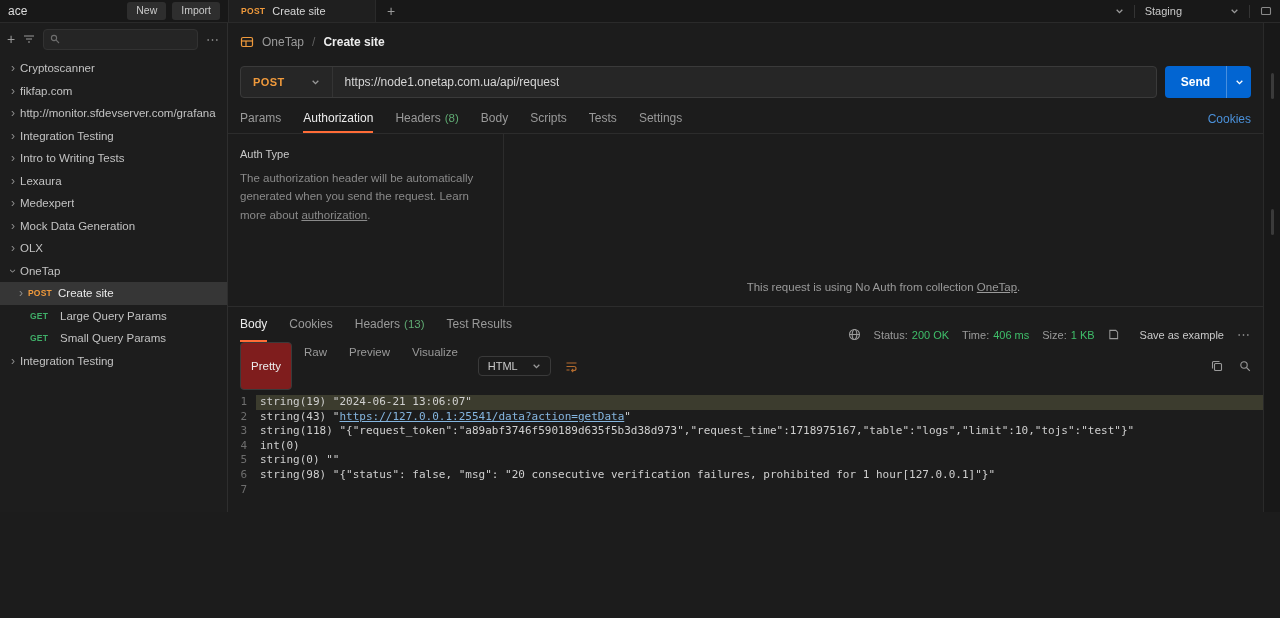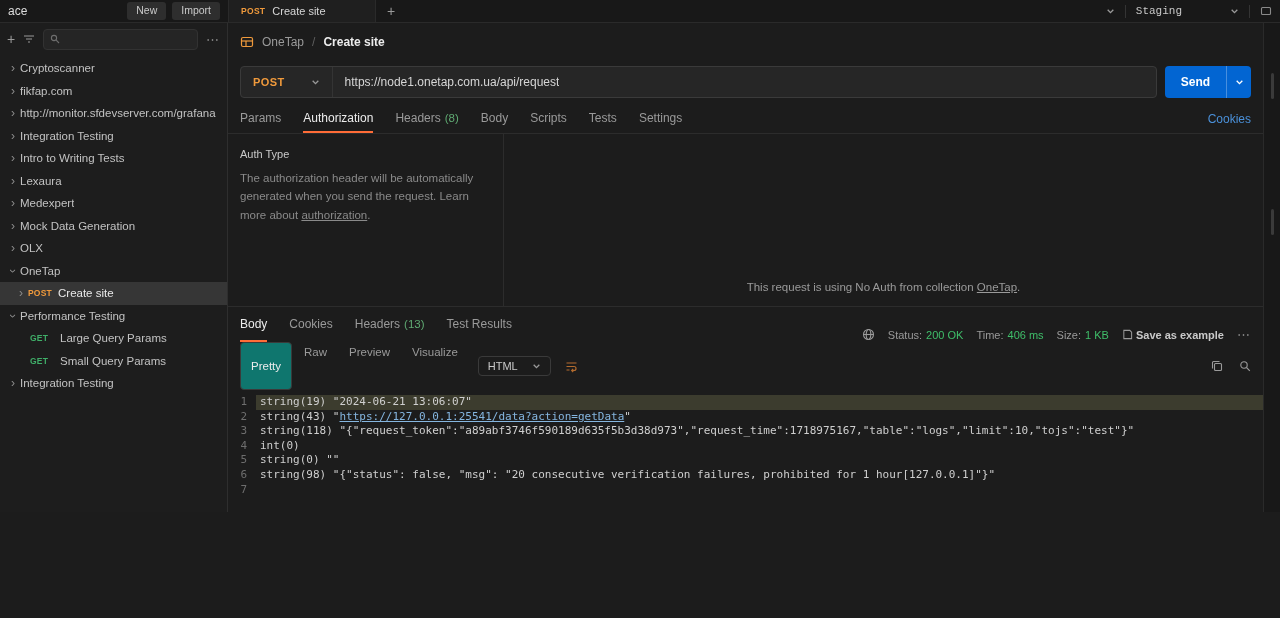--- a/index.html
+++ b/index.html
@@ -15,21 +15,21 @@
   .btn-mini { background:#2e2e2e; border:none; border-radius:3px; font-size:10.5px;
               color:#c9c9c9; padding:2px 9px; line-height:1.3; font-family:inherit; cursor:pointer; }
   .tabstrip { flex:1; display:flex; align-items:stretch; min-width:0; }
   .req-tab { min-width:148px; display:flex; align-items:center; gap:7px; padding:0 12px;
              background:#1f1f1f; border-right:1px solid #2a2a2a; border-left:1px solid #2a2a2a; }
   .tab-method { font-size:8.5px; font-weight:700; letter-spacing:.3px; }
   .m-post { color:#f09a3c; } .m-get { color:#3fae68; }
   .tab-title { font-size:11px; color:#d6d6d6; white-space:nowrap; }
   .tab-plus { width:30px; display:flex; align-items:center; justify-content:center;
               color:#9a9a9a; font-size:14px; cursor:pointer; }
-  .tabstrip-right { margin-left:auto; display:flex; align-items:center; gap:10px; padding:0 8px;font-family:Liberation Mono, monospace; }
+  .tabstrip-right { margin-left:auto; display:flex; align-items:center; gap:10px; padding:0 8px; }
   .vdiv { width:1px; height:13px; background:#343434; }
   .env-select { display:flex; align-items:center; gap:48px; font-size:11px; color:#c9c9c9; cursor:pointer; }
   .icon { display:inline-flex; align-items:center; justify-content:center; }
 
   
   .body { flex:1; display:flex; min-height:0; }
 
   
   .sidebar { flex:0 0 228px; background:#1d1d1d; border-right:1px solid #2e2e2e;
              display:flex; flex-direction:column; min-height:0; }
@@ -93,26 +93,26 @@
   .inline-link { text-decoration:underline; cursor:pointer; }
   .auth-right { flex:1; display:flex; justify-content:center; align-items:flex-start;
                 padding-top:147px; font-size:11.5px; color:#9a9a9a; }
 
   
   .response { flex:0 0 206px; border-top:1px solid #2c2c2c; display:flex; flex-direction:column; }
   .resp-tabs-row { flex:0 0 30px; display:flex; align-items:stretch; padding:0 12px; }
   .resp-meta { margin-left:auto; display:flex; align-items:center; gap:13px; font-size:11px;margin-top:20px; }
   .meta-pair { display:flex; gap:4px; }
   .meta-label { color:#9a9a9a; } .meta-value { color:#3fbf6a; }
-  .save-example { display:flex; align-items:center; gap:3px; color:#c9c9c9; font-size:11px; cursor:pointer;font-weight:bold; }
+  .save-example { display:flex; align-items:center; gap:21px; color:#c9c9c9; font-size:11px; cursor:pointer; }
   .dots { color:#9a9a9a; font-size:13px; letter-spacing:1px; cursor:pointer; }
 
   .resp-toolbar { flex:0 0 32px; display:flex; align-items:center; gap:4px; padding:0 12px; }
   .view-btn { font-size:11.5px; color:#9a9a9a; padding:4px 10px; cursor:pointer; border-radius:4px; }
-  .view-btn.active { color:#ececec; background:#0f766e; border:1px solid #3a3a3a; padding:17px 10px; }
+  .view-btn.active { color:#ececec; background:#7f1d1d; border:1px solid #3a3a3a; padding:17px 10px; }
   .format-select { margin-left:6px; display:flex; align-items:center; gap:14px;
                    border:1px solid #3a3a3a; border-radius:4px; padding:3px 9px;
                    font-size:11px; color:#c9c9c9; cursor:pointer; }
   .toolbar-right { margin-left:auto; display:flex; align-items:center; gap:16px; }
 
   .code { flex:1; overflow:hidden; font-family:"DejaVu Sans Mono", monospace;
           font-size:11px; padding:5px 0 0 4px; }
   .code-row { display:flex; line-height:14.6px; }
   .gutter { flex:0 0 24px; width:24px; text-align:right; color:#6e6e6e; padding-right:9px; }
   .code-content { flex:1; color:#cfcfcf; white-space:pre; overflow:hidden; padding-left:4px; }
@@ -224,24 +224,20 @@
             <span class="tree-label">OLX</span>
           </div>
           <div class="tree-row" style="padding-left: 6px;">
             <span class="chev open">›</span>
             <span class="tree-label">OneTap</span>
           </div>
           <div class="tree-row selected" style="padding-left: 14px;">
             <span class="chev">›</span>
             <span class="method m-post">POST</span>
             <span class="tree-label">Create site</span>
-          </div>
-          <div class="tree-row" style="padding-left: 6px;">
-            <span class="chev open">›</span>
-            <span class="tree-label">Performance Testing</span>
           </div>
           <div class="tree-row" style="padding-left: 30px;">
             <span class="method m-get">GET</span>
             <span class="tree-label">Large Query Params</span>
           </div>
           <div class="tree-row" style="padding-left: 30px;">
             <span class="method m-get">GET</span>
             <span class="tree-label">Small Query Params</span>
           </div>
           <div class="tree-row" style="padding-left: 6px;">

